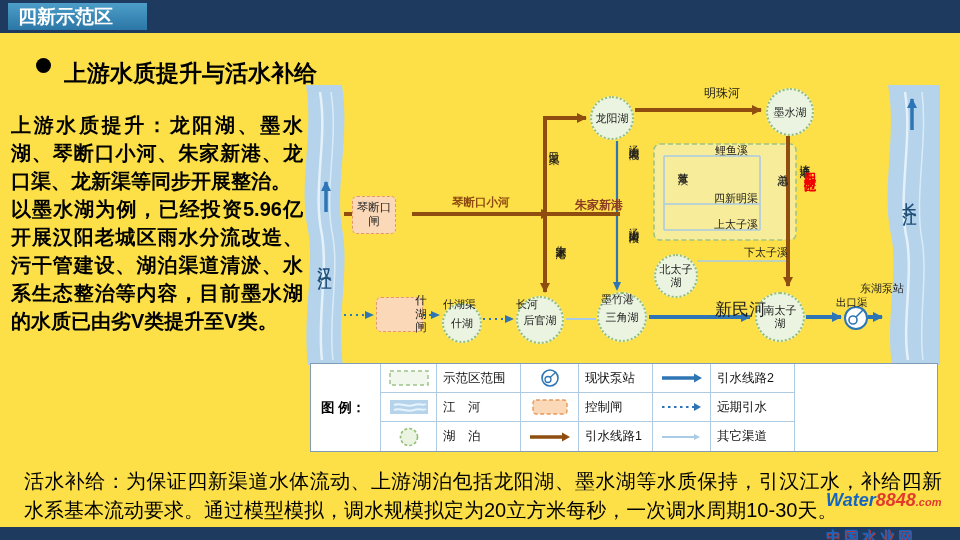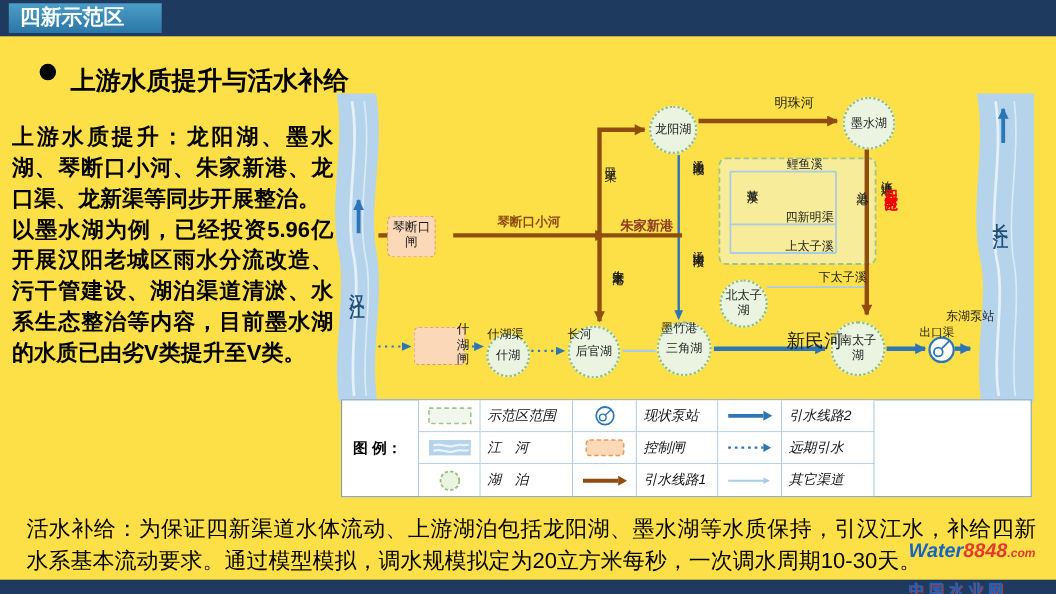--- a/index.html
+++ b/index.html
@@ -33,21 +33,21 @@
              writing-mode:vertical-rl;text-orientation:upright;letter-spacing:2px;}
   .riverlabel{position:absolute;z-index:3;color:#1F4E79;font-weight:bold;font-size:14px;
               writing-mode:vertical-rl;text-orientation:upright;letter-spacing:9px;}
   
   .legend{position:absolute;left:310px;top:363px;width:628px;height:89px;background:#fff;
           border:1px solid #7F9DB9;z-index:2;box-sizing:border-box;}
   .legend-grid{position:absolute;left:0;top:0;display:grid;height:87px;
                grid-template-columns:70px 56px 84px 58px 74px 58px 84px;
                grid-template-rows:29px 29px 29px;}
   .lcell{border-right:1px solid #AECBE3;border-bottom:1px solid #AECBE3;display:flex;align-items:center;
-         padding-left:6px;box-sizing:border-box;background:#fff;font-style:italic;}
+         padding-left:6px;box-sizing:border-box;background:#fff;}
   .lcell.sym{justify-content:center;padding-left:0;}
   .lcell.last{border-bottom:none;}
   .llabel{font-size:12.5px;color:#111;}
   .ltitle{grid-column:1;grid-row:1/4;font-size:13.5px;font-weight:bold;display:flex;align-items:center;
           padding-left:10px;border-right:1px solid #AECBE3;box-sizing:border-box;}
   
   .btext{position:absolute;left:24px;top:467px;width:918px;font-size:20px;line-height:1.45;color:#000;
          z-index:3;text-align:justify;}
   .footer{position:absolute;left:0;bottom:0;width:960px;height:13px;background:#1E3A5F;z-index:4;}
   .watermark{position:absolute;left:826px;top:491px;z-index:10;line-height:1;}
@@ -151,21 +151,21 @@
 
   <div class="lake" style="left:590px;top:96px;width:44px;height:44px;">龙阳湖</div>
   <div class="lake" style="left:766px;top:88px;width:48px;height:48px;">墨水湖</div>
   <div class="lake" style="left:442px;top:303px;width:40px;height:40px;">什湖</div>
   <div class="lake" style="left:516px;top:296px;width:48px;height:48px;">后官湖</div>
   <div class="lake" style="left:597px;top:292px;width:50px;height:50px;">三角湖</div>
   <div class="lake" style="left:654px;top:254px;width:44px;height:44px;">北太子湖</div>
   <div class="lake" style="left:755px;top:292px;width:50px;height:50px;">南太子湖</div>
 
   <span class="dl brown" style="left:424px;top:196px;">琴断口小河</span>
-  <span class="dl maroon" style="left:536px;top:199px;">朱家新港</span>
+  <span class="dl maroon" style="left:547px;top:199px;">朱家新港</span>
   <span class="dl v" style="left:520px;top:143px;">龙口渠</span>
   <span class="dl v" style="left:527px;top:236px;">朱家老港</span>
   <span class="dl v" style="left:600px;top:137px;font-size:10.5px;">汤山渠北段</span>
   <span class="dl v" style="left:600px;top:220px;font-size:10.5px;">汤山渠南段</span>
   <span class="dl" style="left:676px;top:87px;font-size:12px;">明珠河</span>
   <span class="dl" style="left:687px;top:144px;">鲤鱼溪</span>
   <span class="dl v" style="left:649px;top:164px;font-size:10.5px;">芳草溪</span>
   <span class="dl" style="left:686px;top:192px;">四新明渠</span>
   <span class="dl" style="left:686px;top:218px;">上太子溪</span>
   <span class="dl" style="left:716px;top:246px;">下太子溪</span>

